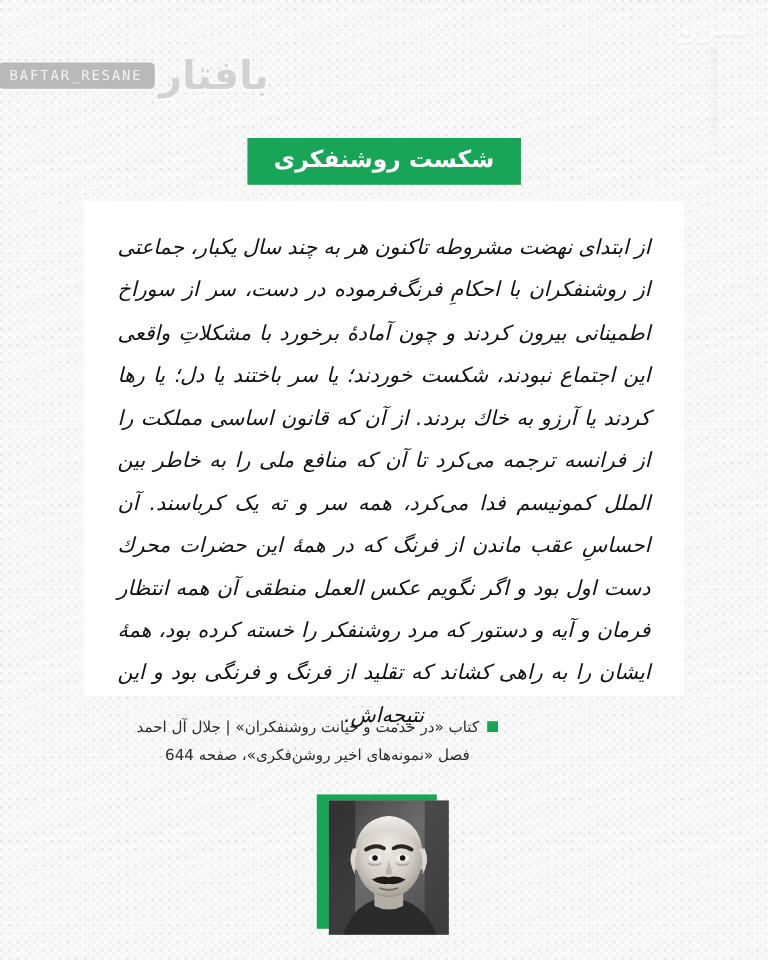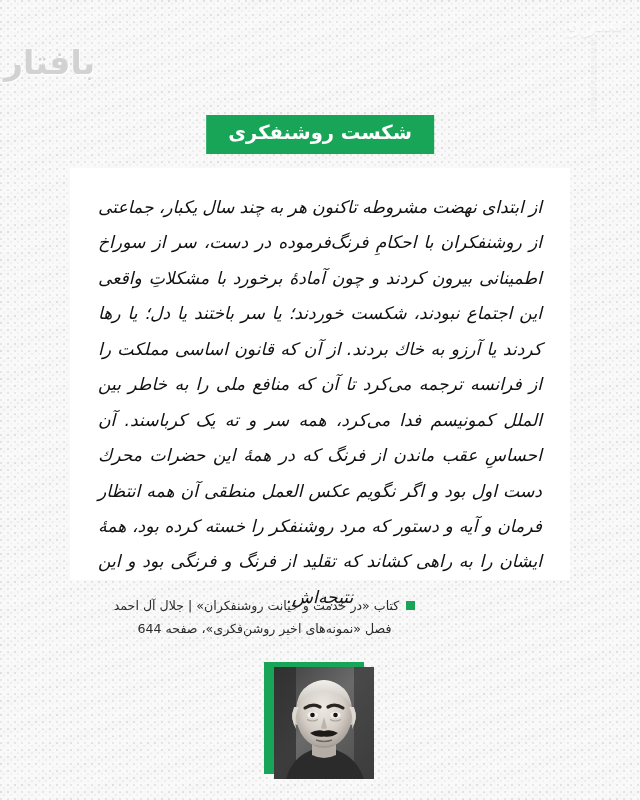--- a/index.html
+++ b/index.html
@@ -205,20 +205,21 @@
 </style>
 </head>
 <body>
 
 <div id="page">
 
   <div id="texture-overlay"></div>
 
   <div id="brand">
     <span id="brand-mark">بافتار</span>
+    <span id="brand-handle">BAFTAR_RESANE</span>
   </div>
 
   <div id="watermark">
     <div id="watermark-logo">سرو</div>
     <div id="watermark-url">www.sarvpress.ir</div>
   </div>
 
   <div id="title-chip">شکست روشنفکری</div>
 
   <div id="card">

